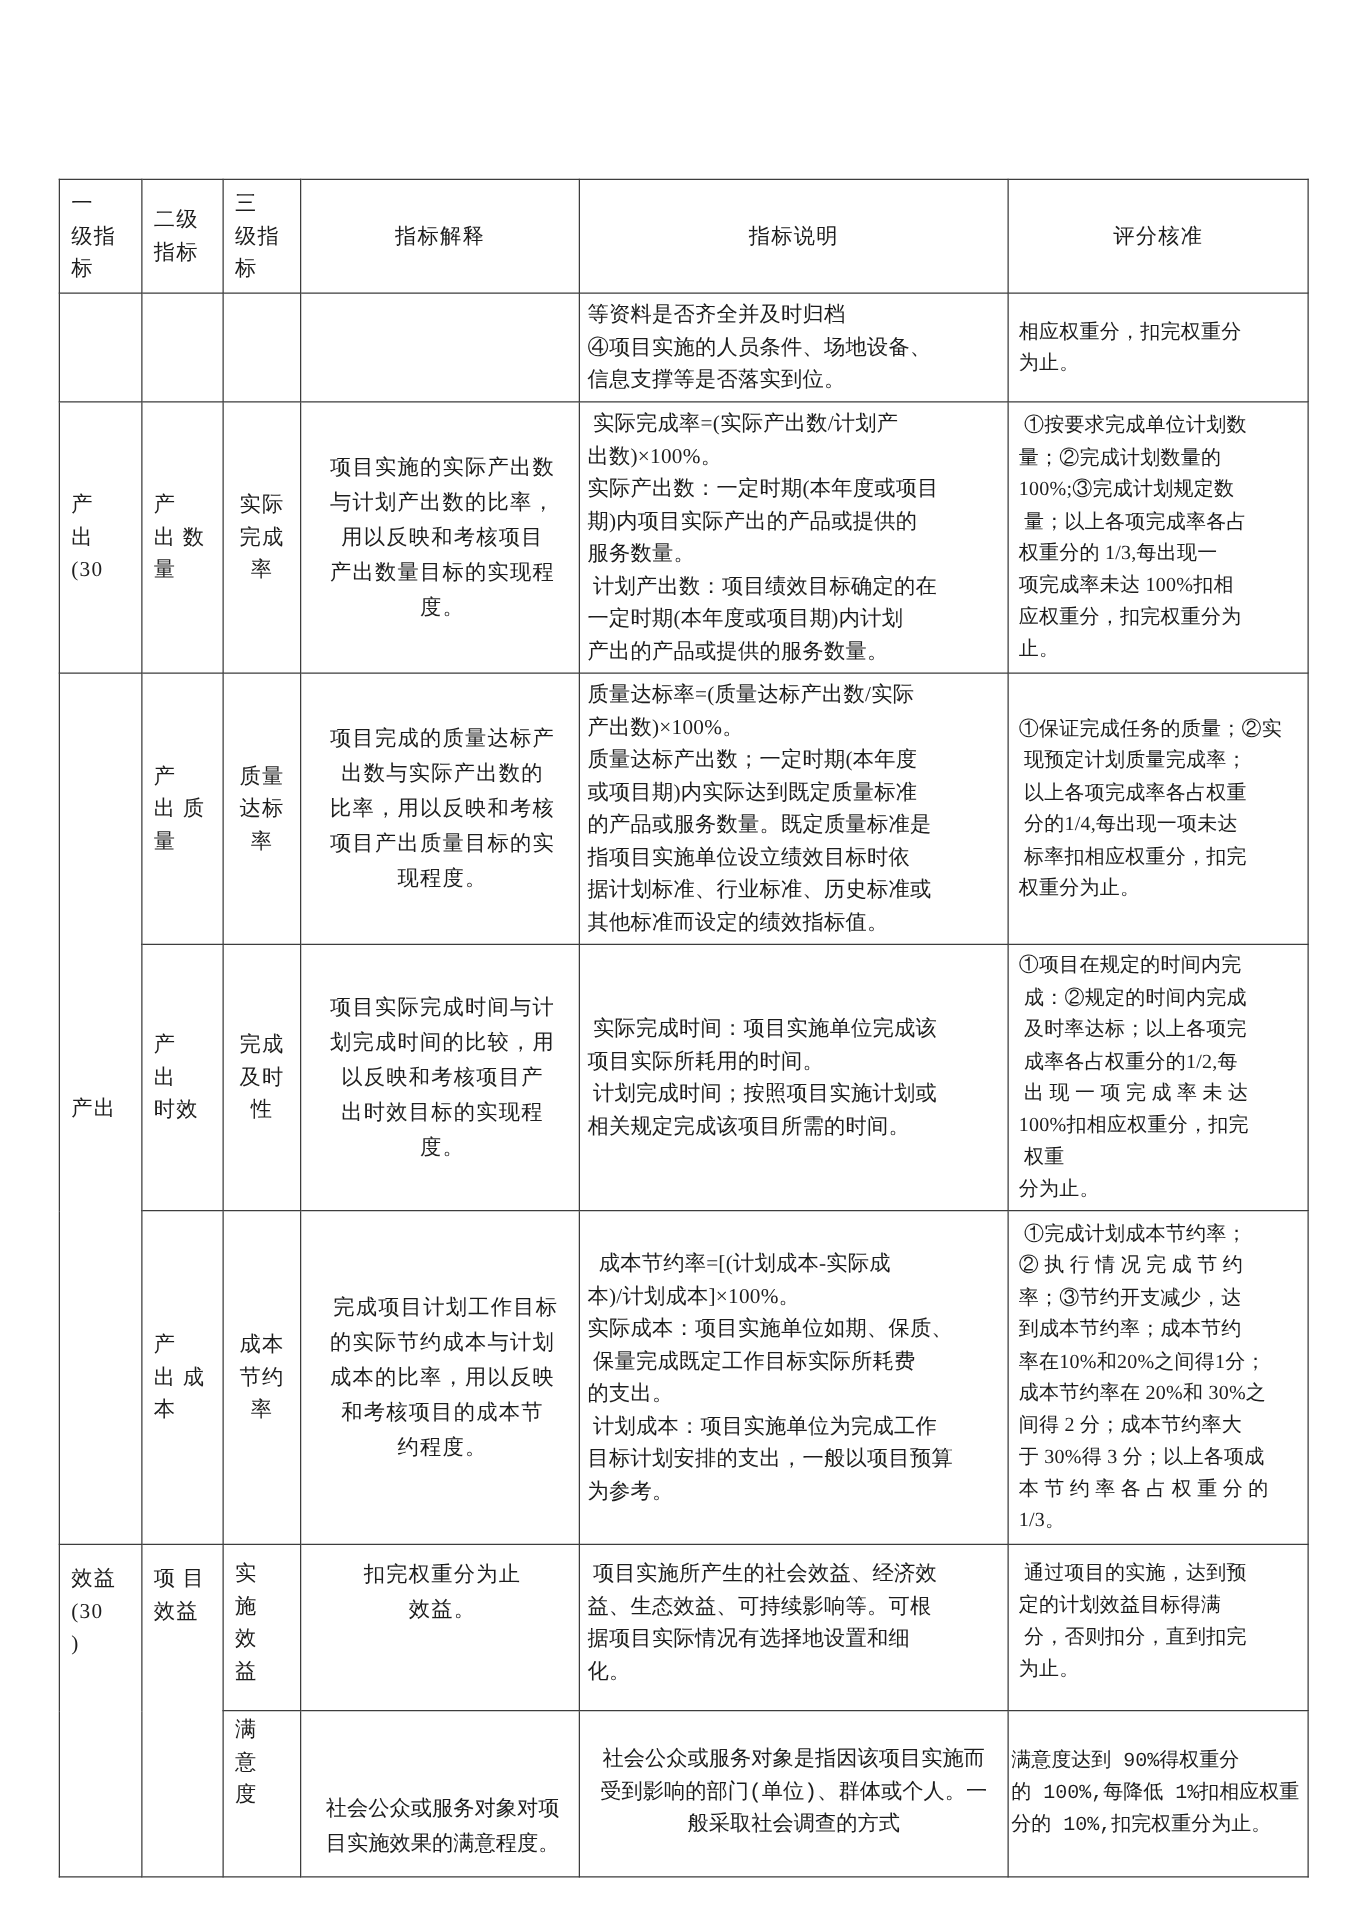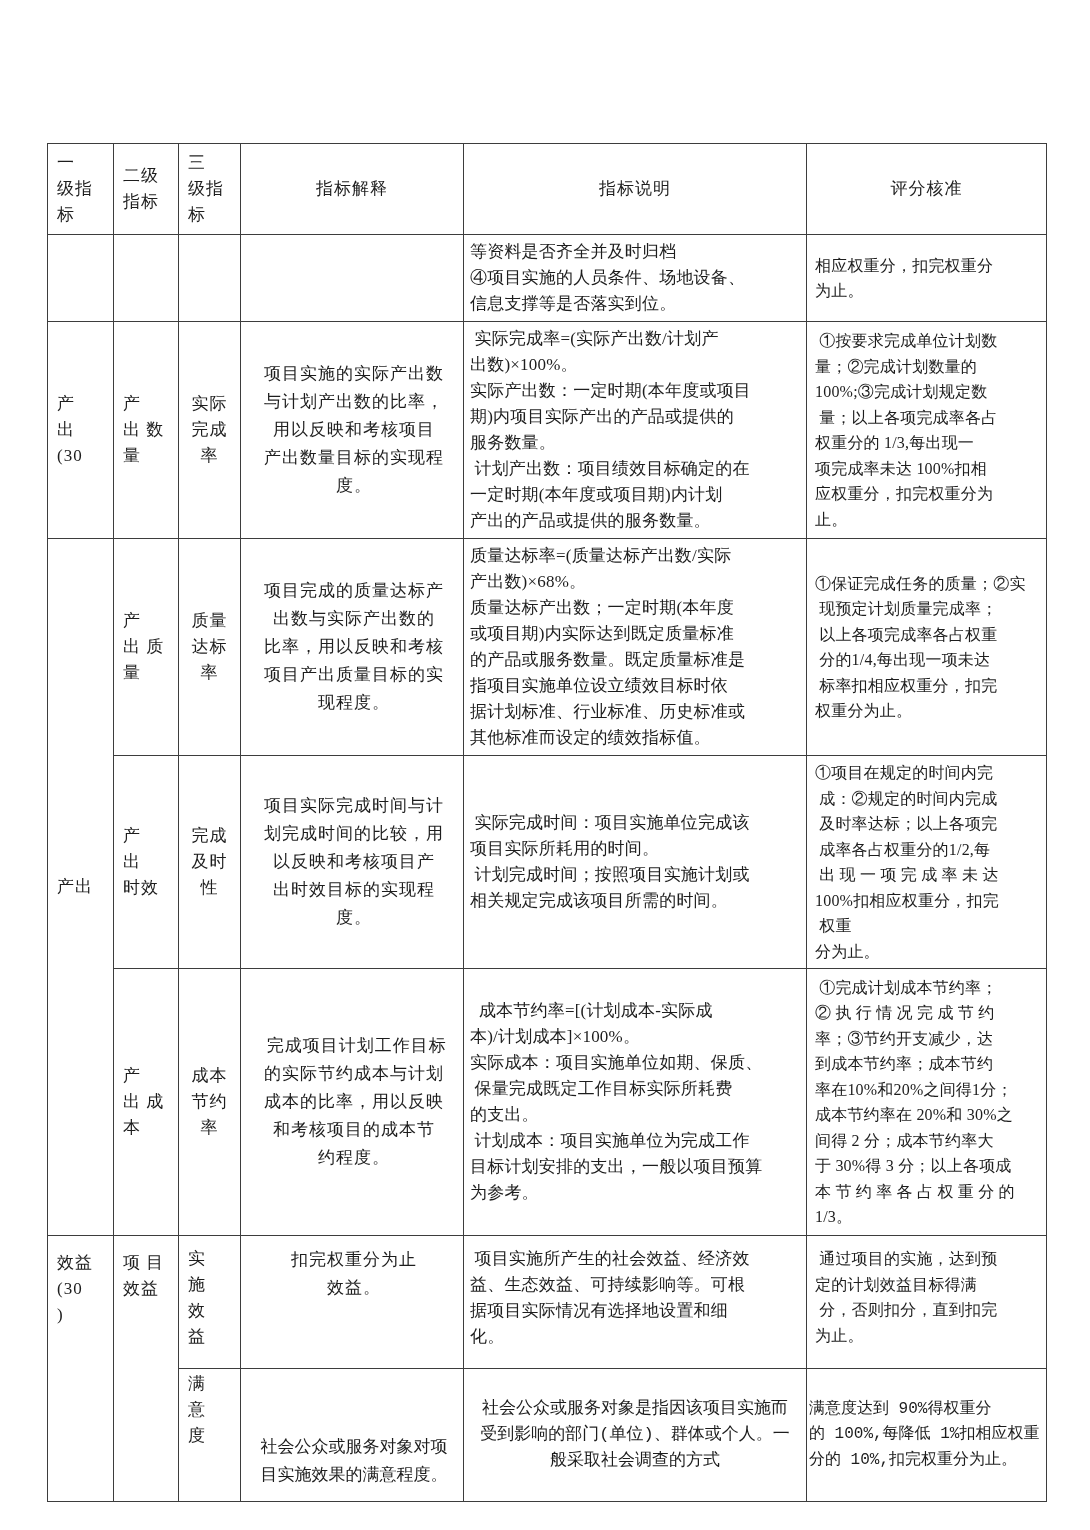--- a/index.html
+++ b/index.html
@@ -114,21 +114,21 @@
 量</td>
       <td class="c-nar t-center">质量
 达标
 率</td>
       <td class="c-explain">项目完成的质量达标产
 出数与实际产出数的
 比率，用以反映和考核
 项目产出质量目标的实
 现程度。</td>
       <td class="c-desc">质量达标率=(质量达标产出数/实际
-产出数)×68%。
+产出数)×100%。
 质量达标产出数；一定时期(本年度
 或项目期)内实际达到既定质量标准
 的产品或服务数量。既定质量标准是
 指项目实施单位设立绩效目标时依
 据计划标准、行业标准、历史标准或
 其他标准而设定的绩效指标值。</td>
       <td class="c-score">①保证完成任务的质量；②实
  现预定计划质量完成率；
  以上各项完成率各占权重
  分的1/4,每出现一项未达

